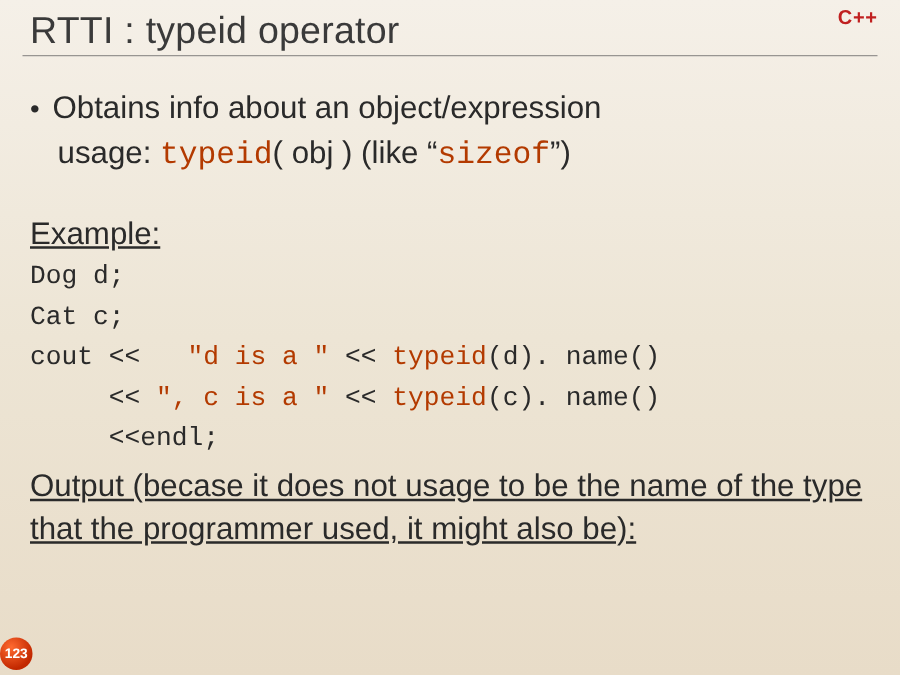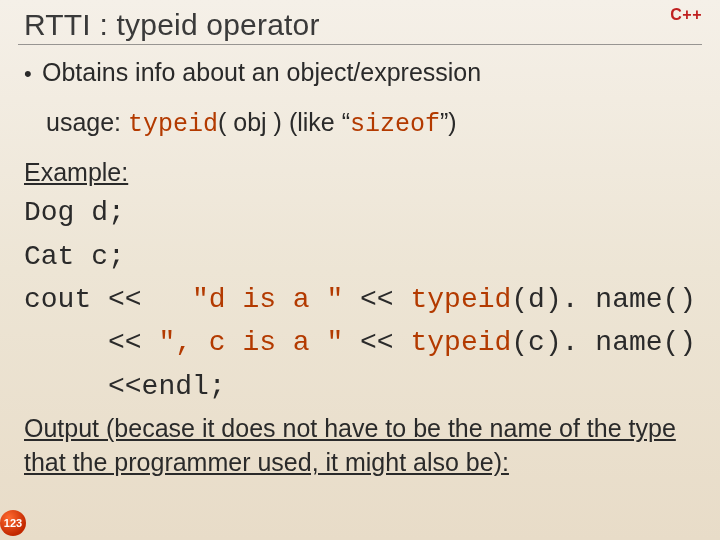--- a/index.html
+++ b/index.html
@@ -32,60 +32,60 @@
     font-weight: bold;
     font-size: 16px;
     color: #c02020;
     letter-spacing: 0.5px;
   }
   .title {
     font-size: 30px;
     font-weight: 400;
     color: #3a3a3a;
     margin-top: 0;
-    margin-bottom: 14px;
+    margin-bottom: 28px;
     letter-spacing: 0.2px;
   }
   .content {
     margin-top: 14px;
     font-size: 25px;
     line-height: 1.35;
   }
   .bullet-row {
     display: flex;
     align-items: baseline;
   }
   .bullet-dot {
     width: 18px;
     flex-shrink: 0;
     font-size: 22px;
   }
   .usage-line {
     margin-left: 22px;
-    margin-top: 16px;
+    margin-top: 2px;
     font-size: 25px;
   }
   .kw {
     font-family: "Courier New", monospace;
     color: #b33a00;
   }
   .str {
     font-family: "Courier New", monospace;
     color: #b33a00;
   }
   .example-block {
-    margin-top: 14px;
+    margin-top: 30px;
     font-size: 25px;
   }
   .ex-label {
     text-decoration: underline;
   }
   .codeblock {
     font-family: "Courier New", monospace;
-    font-size: 28px;
+    font-size: 21px;
     line-height: 1.55;
     margin-top: 2px;
     white-space: pre;
   }
   .out-label {
     margin-top: 8px;
     font-size: 25px;
     text-decoration: underline;
     display: inline;
   }
@@ -133,20 +133,20 @@
     <div class="example-block">
       <span class="ex-label">Example:</span>
       <div class="codeblock"><span>Dog d;</span>
 <span>Cat c;</span>
 <span>cout &lt;&lt;   </span><span class="str">"d is a "</span><span> &lt;&lt; </span><span class="kw">typeid</span><span>(d). name()</span>
 <span>     &lt;&lt; </span><span class="str">", c is a "</span><span> &lt;&lt; </span><span class="kw">typeid</span><span>(c). name()</span>
 <span>     &lt;&lt;endl;</span></div>
     </div>
 
     <div style="margin-top:4px">
-      <span class="out-label">Output (becase it does not have to be the name of the type that the programmer used, it might also be):</span>
+      <span class="out-label">Output (becase it does not usage to be the name of the type that the programmer used, it might also be):</span>
     </div>
 
   </div>
 
   <div class="slide-number">123</div>
 
 </div>
 
 </body></html>

